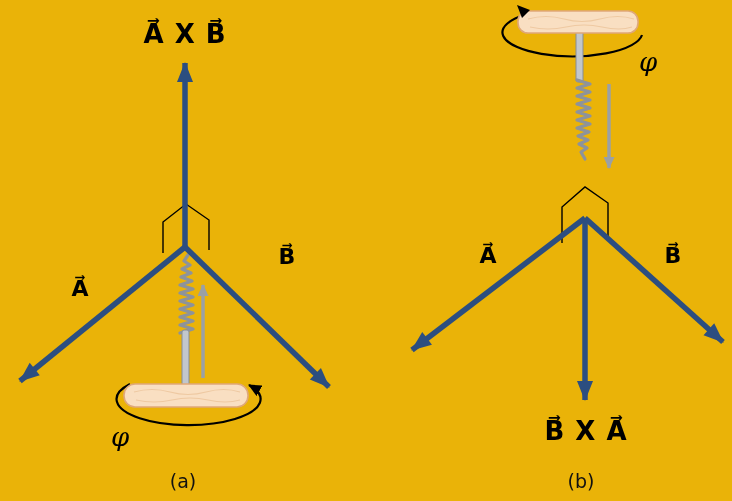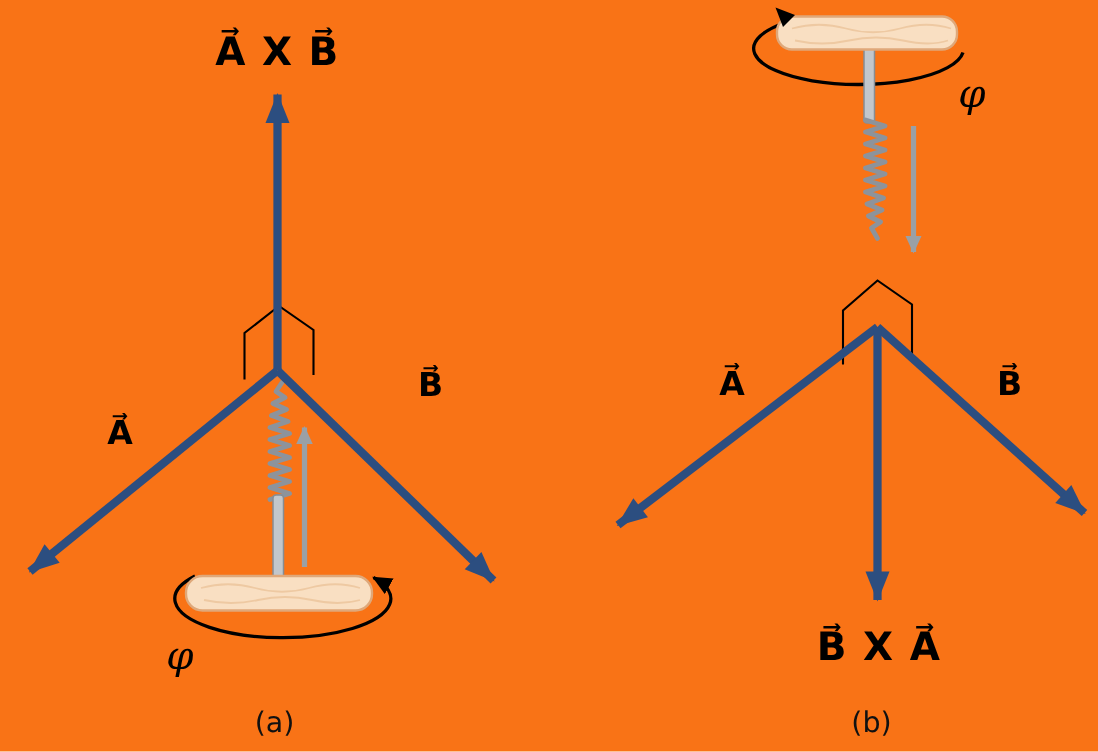--- a/index.html
+++ b/index.html
@@ -4,21 +4,21 @@
 <style>
   html, body {
     margin: 0;
     padding: 0;
     background: #ffffff;
   }
   .stage {
     position: relative;
     width: 732px;
     height: 501px;
-    background: #f97316;
+    background: #eab308;
     overflow: hidden;
     font-family: "DejaVu Sans", "Liberation Sans", sans-serif;
   }
   svg { display: block; }
   .vec-label {
     font-family: "DejaVu Sans", "Liberation Sans", sans-serif;
     font-weight: bold;
     font-size: 22px;
     fill: #000000;
   }

